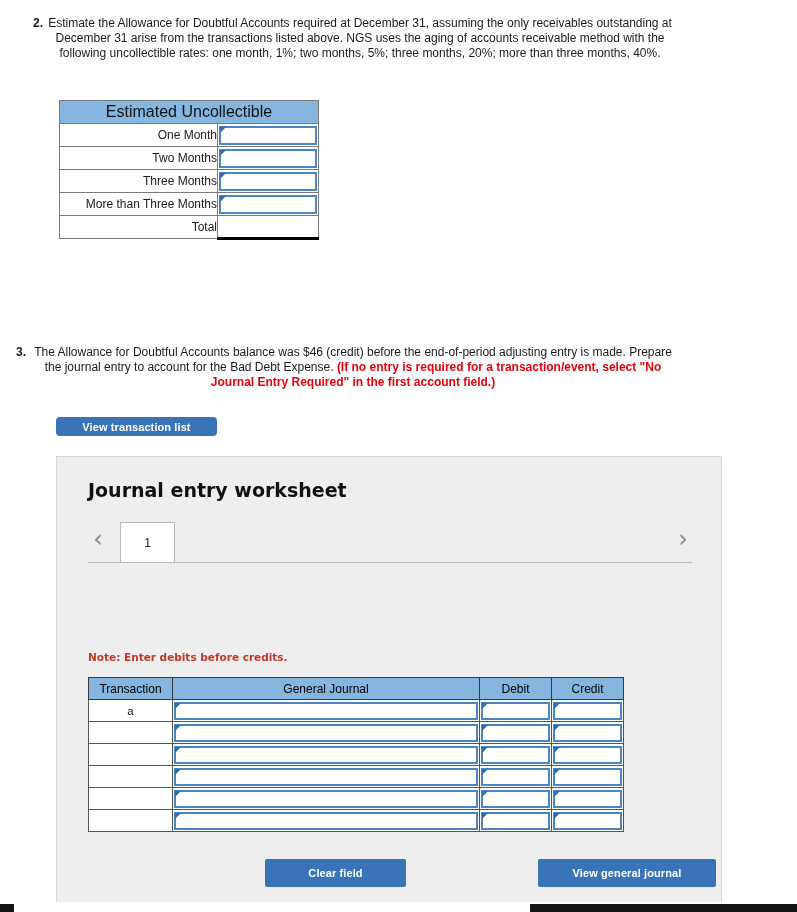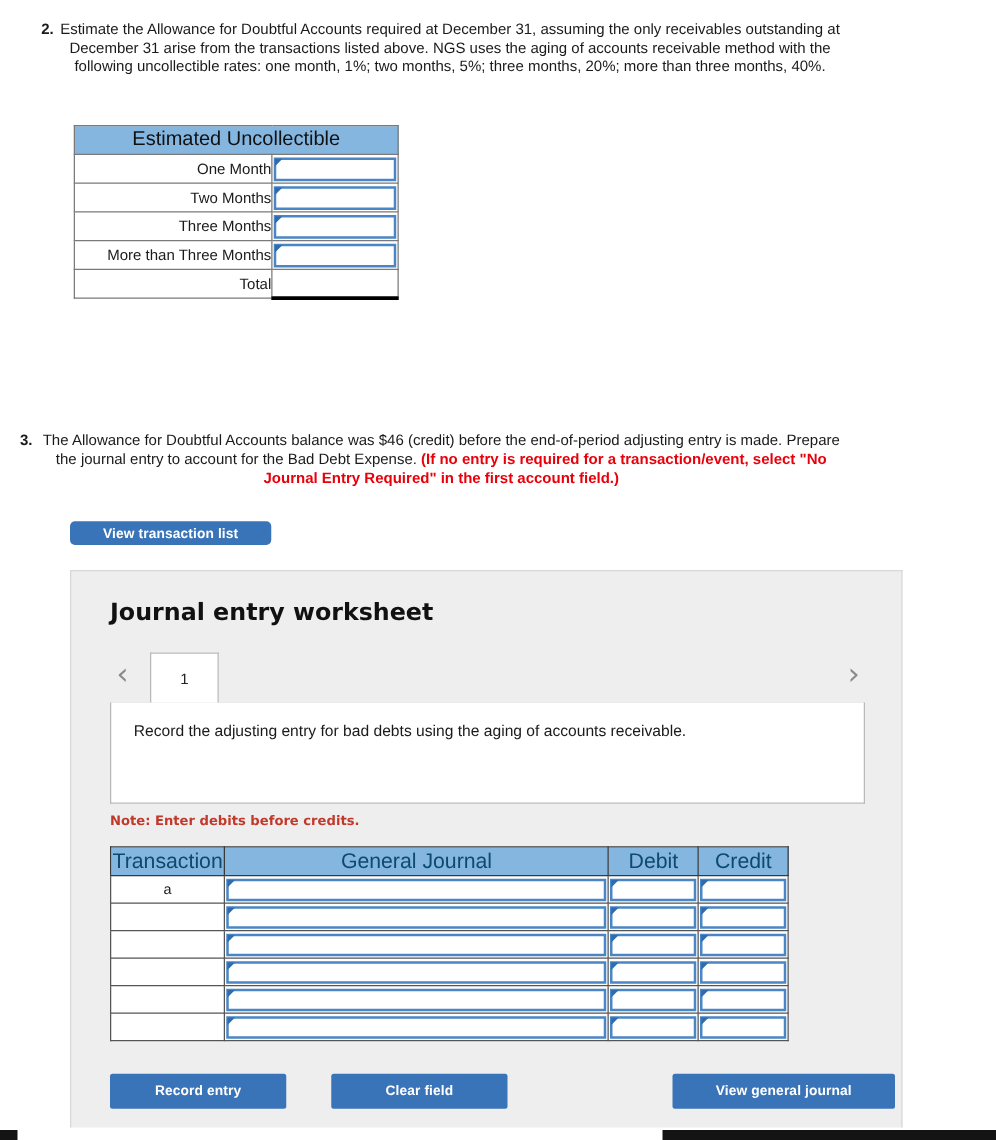--- a/index.html
+++ b/index.html
@@ -234,23 +234,23 @@
   }
   .journal {
     border-collapse: collapse;
     font-size: 11.5px;
     background: #fff;
   }
   .journal th {
     background: #85b6e0;
     border: 1px solid #3a3a3a;
     font-weight: normal;
-    color: #0c4a6e;
+    color: #000000;
     height: 22px;
-    font-size: 17px;
+    font-size: 12px;
   }
   .journal td {
     border: 1px solid #555;
     height: 22px;
     padding: 1px;
     background: #fff;
   }
   .col-tx { width: 84px; }
   .col-gj { width: 307px; }
   .col-db { width: 72px; }
@@ -384,21 +384,20 @@
 
   <div class="ws-title">Journal entry worksheet</div>
 
   <div class="tabs-row">
     <div class="chev chev-left">‹</div>
     <div class="tab">1</div>
     <div class="chev chev-right">›</div>
     <div class="tab-line"></div>
   </div>
 
-  <div class="desc-box">Record the adjusting entry for bad debts using the aging of accounts receivable.</div>
 
   <div class="note">Note: Enter debits before credits.</div>
 
   <div class="journal-wrap">
     <table class="journal">
       <thead>
         <tr>
           <th class="col-tx">Transaction</th>
           <th class="col-gj">General Journal</th>
           <th class="col-db">Debit</th>
@@ -475,21 +474,20 @@
               <div class="jf"></div>
             </td>
           <td>
               <div class="jf"></div>
             </td>
         </tr>
       </tbody>
     </table>
   </div>
 
-  <button class="btn btn-sq btn-record">Record entry</button>
   <button class="btn btn-sq btn-clear">Clear field</button>
   <button class="btn btn-sq btn-viewgj">View general journal</button>
 </div>
 
 <div class="scroll-strip">
   <div class="scroll-seg-left"></div>
   <div class="scroll-seg-right"></div>
 </div>
 
 </body></html>

